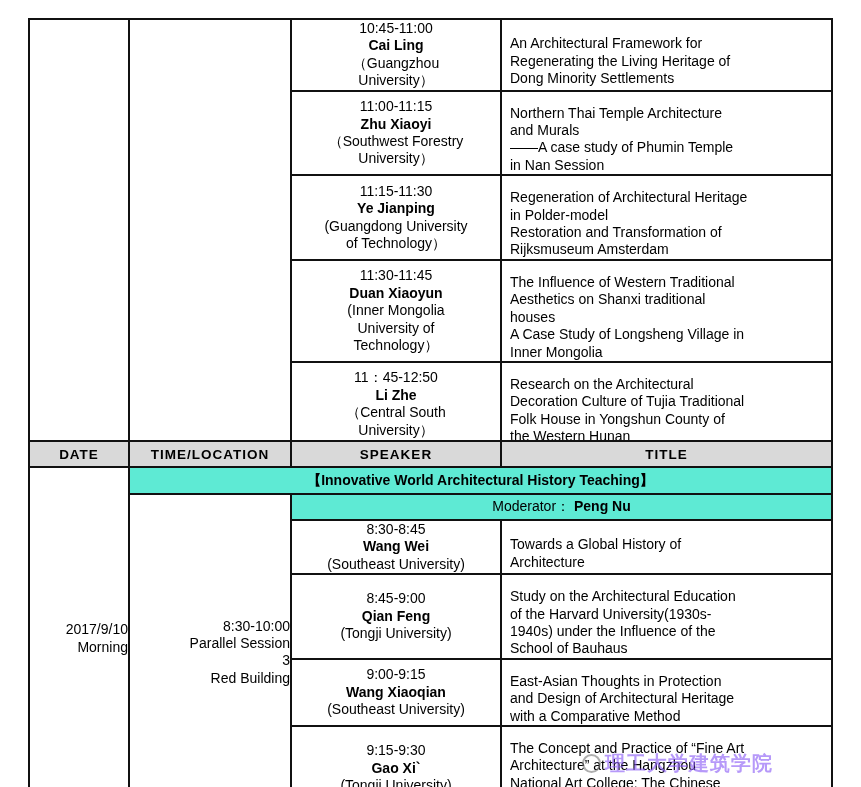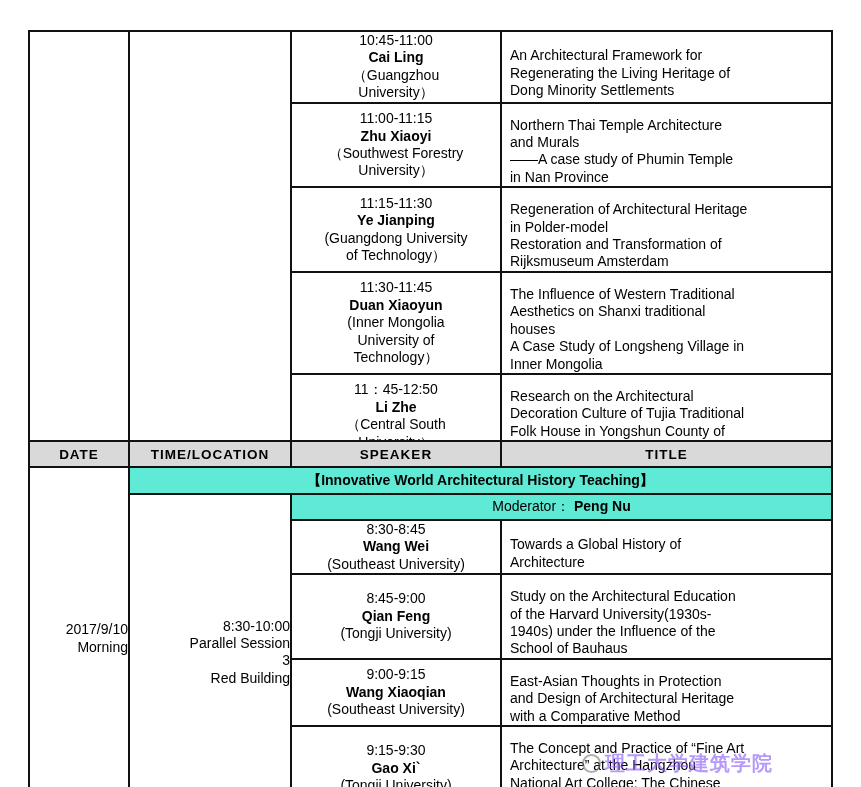--- a/index.html
+++ b/index.html
@@ -21,21 +21,21 @@
     text-align:center;font-size:14px;line-height:17.4px;
   }
   .speaker-cell .name{font-weight:bold;}
   .title-cell{
     font-size:14px;line-height:17.4px;text-align:left;padding:13px 4px 0 8px;
   }
   .center-cell{
     text-align:right;font-size:14px;line-height:17.4px;
   }
   .pre{white-space:pre-line;}
-  #top-table{left:28px;top:30px;width:803px;}
+  #top-table{left:28px;top:18px;width:803px;}
   #bottom-table{left:28px;top:440px;width:803px;}
   #watermark{
     position:absolute;left:582px;top:750px;width:280px;height:26px;
     color:#8b5cf6;opacity:0.62;font-size:20px;font-weight:bold;
     letter-spacing:1px;white-space:nowrap;display:flex;align-items:center;gap:4px;
     pointer-events:none;
   }
   #watermark .wm-logo{
     width:15px;height:15px;border:2px solid #7d7d7d;border-radius:50%;
     display:inline-block;flex:0 0 auto;
@@ -68,21 +68,21 @@
   <tr style="height:70px">
     <td class="speaker-cell">
       <div>11:00-11:15</div>
       <div class="name">Zhu Xiaoyi</div>
       <div class="pre">（Southwest Forestry
 University）</div>
     </td>
     <td class="title-cell pre">Northern Thai Temple Architecture
 and Murals
 ——A case study of Phumin Temple
-in Nan Province</td>
+in Nan Session</td>
   </tr>
   <tr style="height:70px">
     <td class="speaker-cell">
       <div>11:15-11:30</div>
       <div class="name">Ye Jianping</div>
       <div class="pre">(Guangdong University
 of Technology）</div>
     </td>
     <td class="title-cell pre">Regeneration of Architectural Heritage
 in Polder-model

